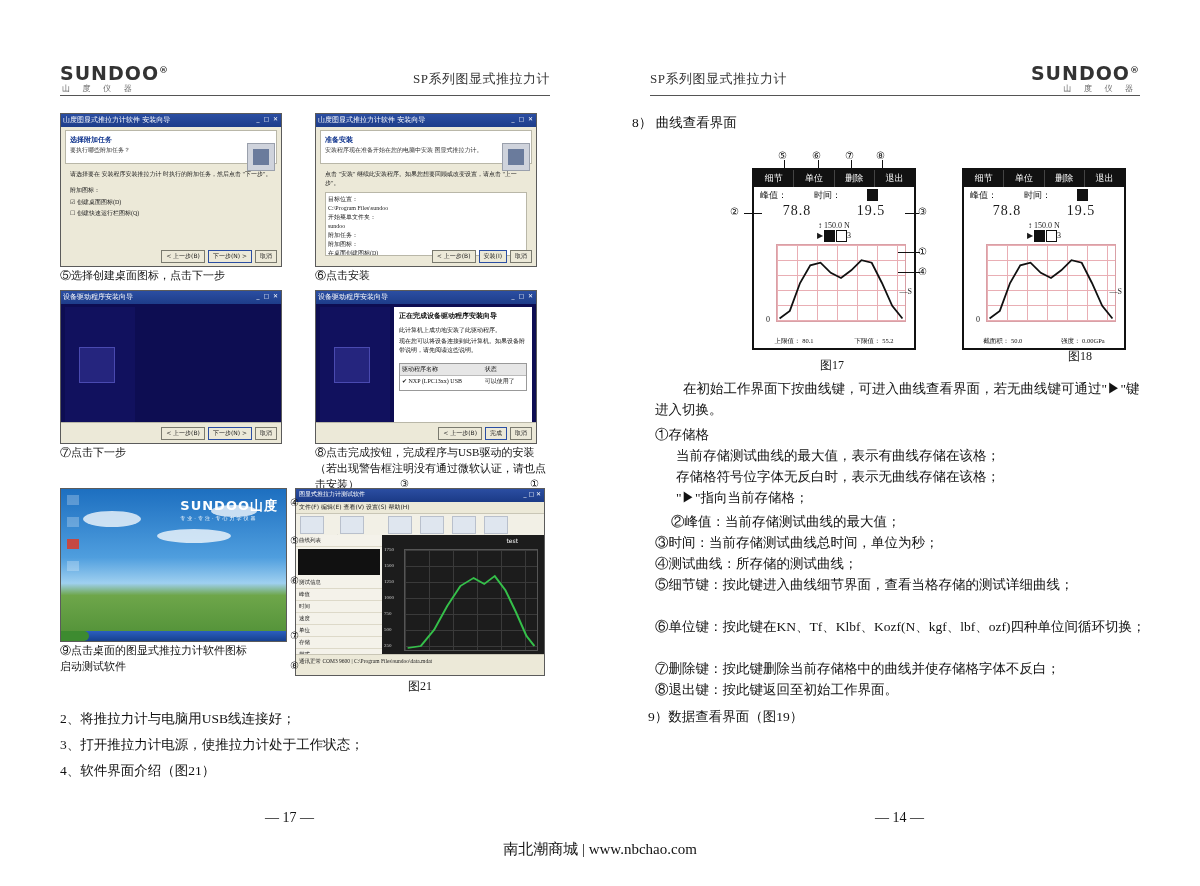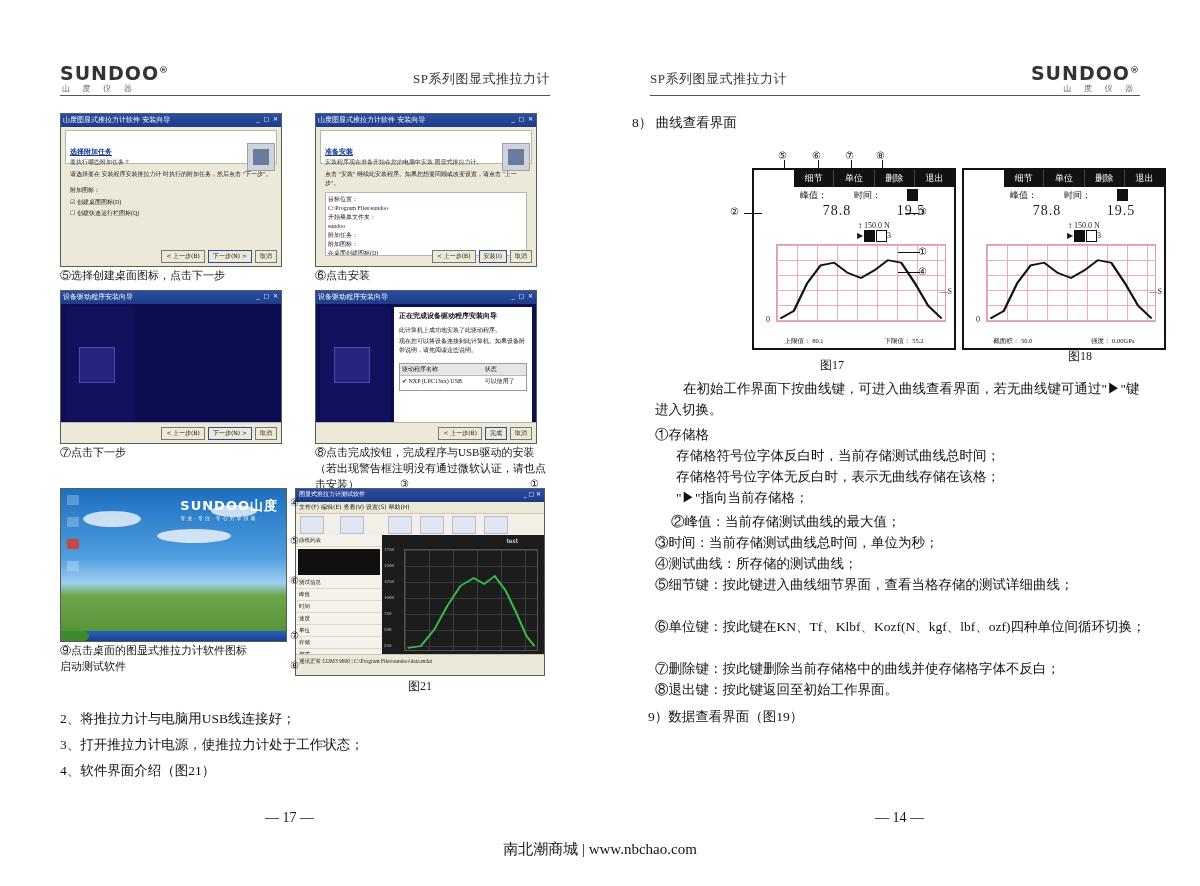--- a/index.html
+++ b/index.html
@@ -27,21 +27,21 @@
   #hdr-right .logo-sub{position:absolute;right:2px;top:20px;}
   #hdr-right .hdr-title{position:absolute;left:0;top:8px;}
 
   
   .shot{position:absolute;border:1px solid #5b5b5b;background:#d6d3ce;overflow:hidden;}
   .shot .tbar{height:13px;background:linear-gradient(#2b4ea2,#1b3a86);color:#fff;font-size:7px;
     font-family:"DejaVu Sans",sans-serif;padding:1px 2px;position:relative;white-space:nowrap;}
   .shot .tbar .btns{position:absolute;right:2px;top:1px;font-size:6px;letter-spacing:1px;color:#fff;}
   .shot .body{position:absolute;left:0;right:0;top:13px;bottom:0;background:#ece9d8;}
   .shot .panel{position:absolute;left:4px;right:4px;top:3px;height:32px;background:#fff;border:1px solid #b9b7a8;}
-  .shot .ptitle{font-size:7px;font-family:"DejaVu Sans",sans-serif;color:#12368f;font-weight:bold;padding:16px 4px 0 4px;text-decoration:underline;}
+  .shot .ptitle{font-size:7px;font-family:"DejaVu Sans",sans-serif;color:#12368f;font-weight:bold;padding:4px 4px 0 4px;}
   .shot .ptext{font-size:6px;color:#333;padding:1px 4px;line-height:1.35;}
   .shot .wizicon{position:absolute;right:6px;top:16px;width:26px;height:26px;background:#cfd3dc;border:1px solid #9aa0ac;}
   .shot .wizicon:after{content:"";position:absolute;left:5px;top:5px;width:16px;height:16px;
      background:#6a7b9c;clip-path:polygon(0 0,100% 0,100% 100%,0 100%,0 0);}
   .shot .content{position:absolute;left:4px;right:4px;top:40px;bottom:20px;font-size:6px;color:#222;padding:3px 5px;line-height:1.5;}
   .shot .btnrow{position:absolute;right:4px;bottom:3px;display:flex;gap:3px;}
   .shot .btn{font-size:6px;font-family:"DejaVu Sans",sans-serif;border:1px solid #7a7a6f;background:#ece9d8;
      padding:1px 4px;color:#222;}
   .shot .btn.def{border:1px solid #2b4ea2;}
   .dark .body{background:#0d0d52;}
@@ -80,21 +80,21 @@
   .sw-chart{position:absolute;left:86px;right:0;top:46px;bottom:14px;background:#1c1c1c;}
   .sw-chart .grid{position:absolute;left:22px;right:6px;top:14px;bottom:10px;
     background-image:linear-gradient(#3a3a3a 1px,transparent 1px),linear-gradient(90deg,#3a3a3a 1px,transparent 1px);
     background-size:24px 16px;border:1px solid #555;}
   .sw-chart .ylab{position:absolute;left:2px;font-size:5px;color:#cfcfcf;}
   .sw-chart .test{position:absolute;right:26px;top:2px;color:#fff;font-size:6px;font-family:"DejaVu Sans",sans-serif;}
   .sw-status{position:absolute;left:0;right:0;bottom:0;height:14px;background:#ece9d8;border-top:1px solid #c9c6b6;
     font-size:5.5px;color:#222;padding:3px;}
 
   
-  .meter{position:absolute;border:2px solid #111;background:#fff;padding-left:40px;}
+  .meter{position:absolute;border:2px solid #111;background:#fff;}
   .meter .mbtns{height:17px;background:#111;color:#fff;display:flex;}
   .meter .mbtn{flex:1;text-align:center;font-size:9px;line-height:17px;border-right:1px solid #444;
      font-family:"Liberation Serif",serif;}
   .meter .mbtn:last-child{border-right:none;}
   .meter .row1{display:flex;font-size:9px;padding:2px 6px 0 6px;color:#111;position:relative;}
   .meter .row2{font-size:14px;padding:1px 6px 2px 6px;display:flex;justify-content:space-around;letter-spacing:1px;}
   .meter .row3{font-size:8px;padding:0 6px;display:flex;justify-content:space-between;align-items:center;flex-direction:column;}
   .meter .plot{position:absolute;left:22px;right:8px;top:74px;bottom:26px;border:1px solid #d9a0a6;
     background-image:linear-gradient(#e9aeb4 1px,transparent 1px),linear-gradient(90deg,#e9aeb4 1px,transparent 1px);
     background-size:20px 15px;}
@@ -399,21 +399,21 @@
       <span>强度：    0.00GPa</span>
     </div>
   </div>
 
   <div class="fignum" style="left:782px;top:357px;width:100px;">图17</div>
   <div class="fignum" style="left:992px;top:348px;width:100px;text-align:right;">图18</div>
 
   <div class="rtext" style="left:655px;top:378px;width:490px;text-indent:28px;">在初始工作界面下按曲线键，可进入曲线查看界面，若无曲线键可通过"▶"键进入切换。</div>
 
   <div class="rtext" style="left:655px;top:424px;"><span>①</span><span>存储格</span></div>
-  <div class="rtext" style="left:676px;top:445px;">存储格符号位字体反白时，当前存储测试曲线总时间；</div>
+  <div class="rtext" style="left:676px;top:445px;">当前存储测试曲线的最大值，表示有曲线存储在该格；</div>
   <div class="rtext" style="left:676px;top:466px;">存储格符号位字体无反白时，表示无曲线存储在该格；</div>
   <div class="rtext" style="left:676px;top:487px;">"▶"指向当前存储格；</div>
 
   <div class="rtext" style="left:671px;top:511px;"><span>②</span><span>峰值：当前存储测试曲线的最大值；</span></div>
   <div class="rtext" style="left:655px;top:532px;"><span>③</span><span>时间：当前存储测试曲线总时间，单位为秒；</span></div>
   <div class="rtext" style="left:655px;top:553px;"><span>④</span><span>测试曲线：所存储的测试曲线；</span></div>
   <div class="rtext" style="left:655px;top:574px;width:490px;"><span>⑤</span><span>细节键：按此键进入曲线细节界面，查看当格存储的测试详细曲线；</span></div>
   <div class="rtext" style="left:655px;top:616px;width:495px;"><span>⑥</span><span>单位键：按此键在KN、Tf、Klbf、Kozf(N、kgf、lbf、ozf)四种单位间循环切换；</span></div>
   <div class="rtext" style="left:655px;top:658px;width:495px;"><span>⑦</span><span>删除键：按此键删除当前存储格中的曲线并使存储格字体不反白；</span></div>
   <div class="rtext" style="left:655px;top:679px;width:495px;"><span>⑧</span><span>退出键：按此键返回至初始工作界面。</span></div>

